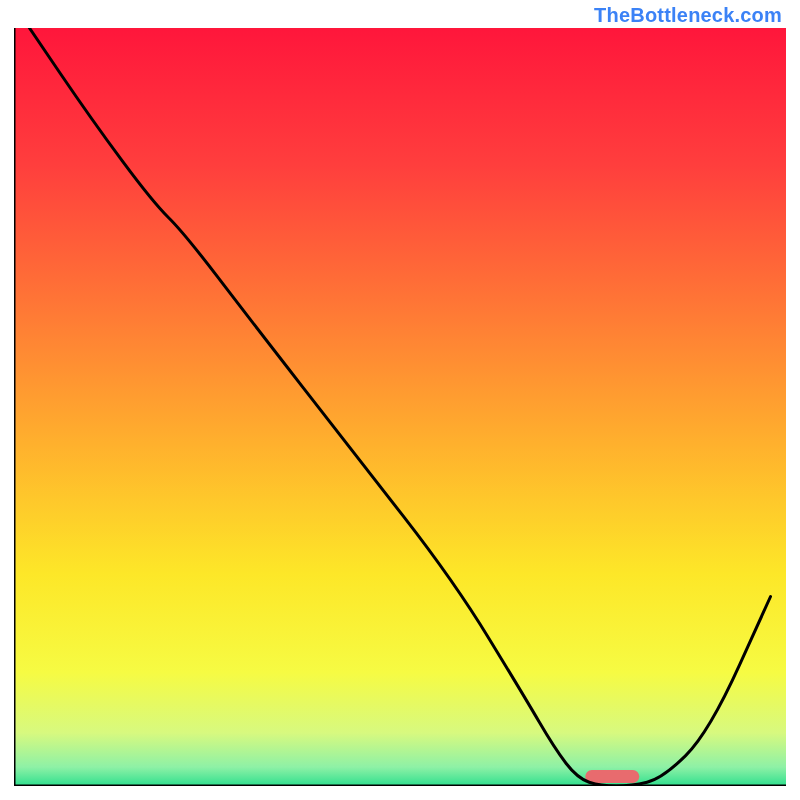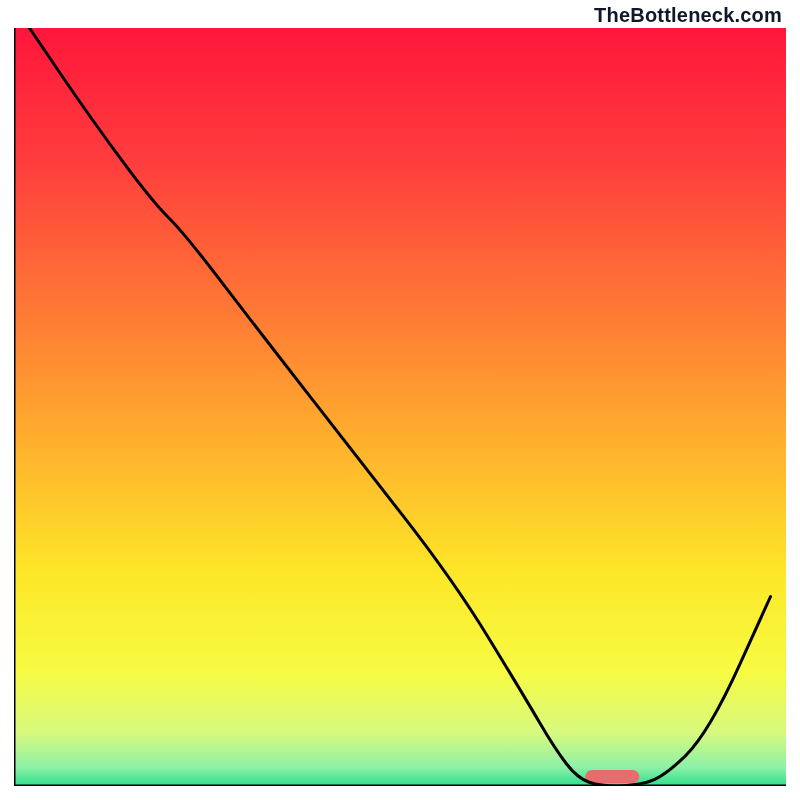--- a/index.html
+++ b/index.html
@@ -15,21 +15,21 @@
     position: relative;
     width: 800px;
     height: 800px;
   }
   .watermark {
     position: absolute;
     top: 4px;
     right: 18px;
     font-size: 20px;
     font-weight: bold;
-    color: #0f172a;
+    color: #3b82f6;
     letter-spacing: 0.2px;
     z-index: 10;
   }
   .plot {
     position: absolute;
     left: 14px;
     top: 28px;
     width: 772px;
     height: 758px;
   }

